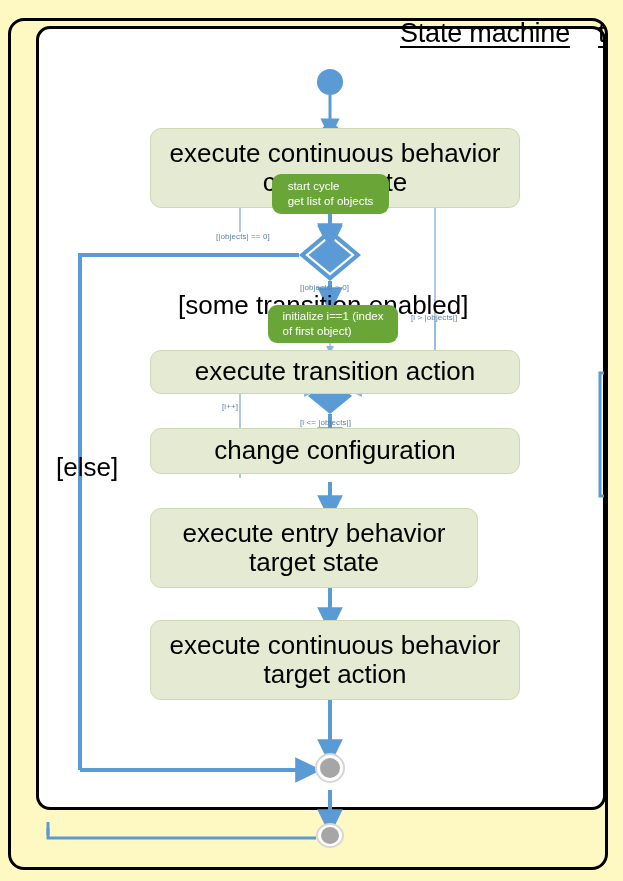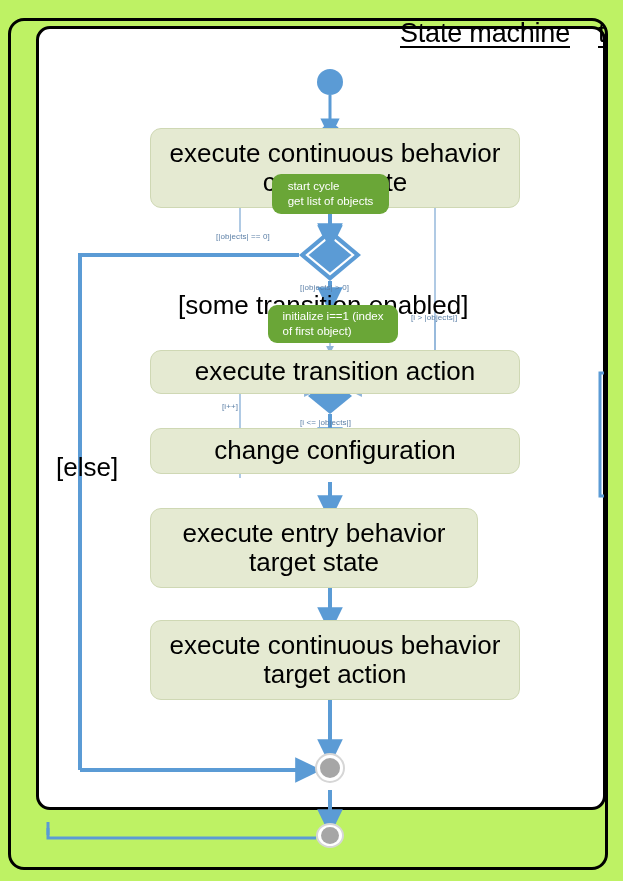--- a/index.html
+++ b/index.html
@@ -7,21 +7,21 @@
     padding: 0;
     background: #ffffff;
   }
   body {
     font-family: "Liberation Sans", sans-serif;
   }
   #canvas {
     position: relative;
     width: 623px;
     height: 881px;
-    background: #bef264;
+    background: #fef9c3;
     overflow: hidden;
   }
 
   
   .frame-outer {
     position: absolute;
     left: 8px;
     top: 18px;
     width: 600px;
     height: 852px;

